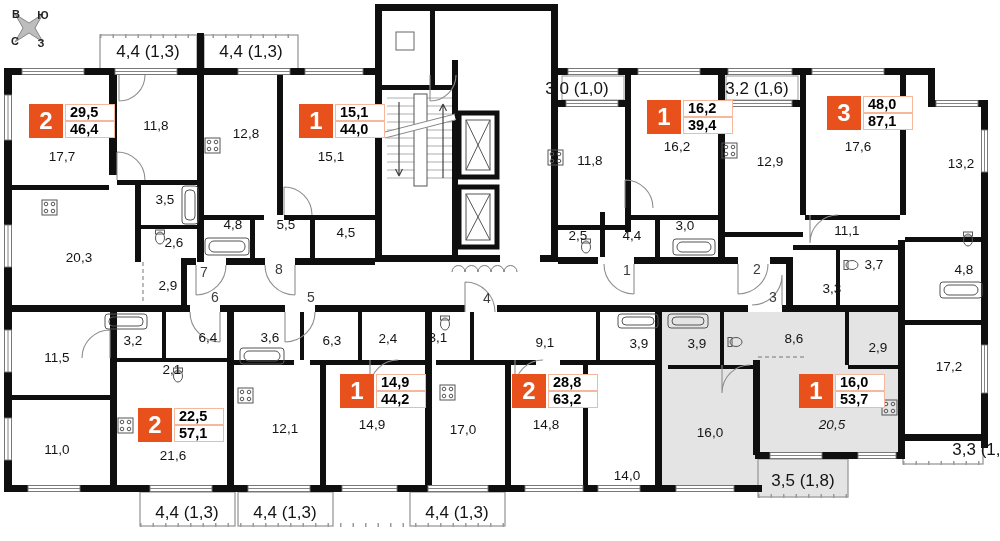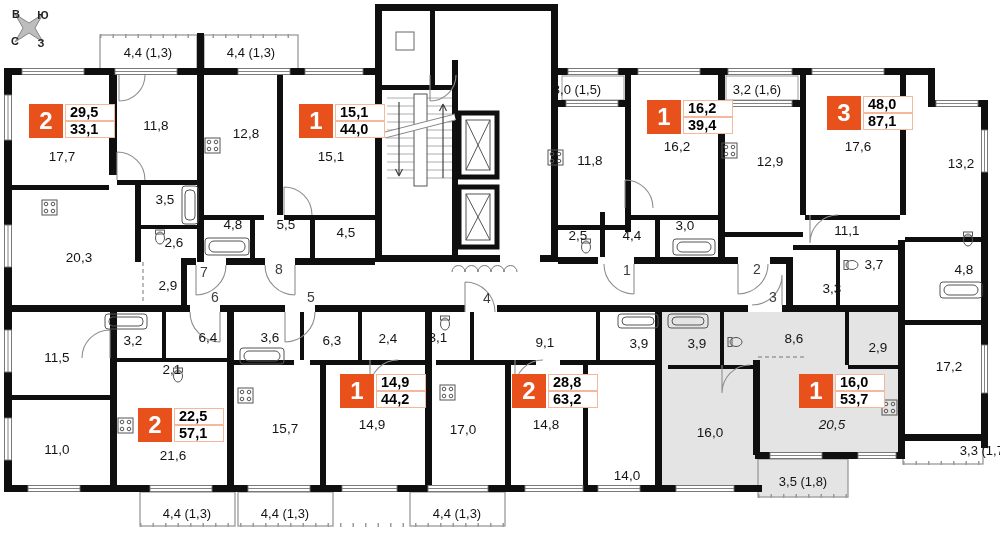--- a/index.html
+++ b/index.html
@@ -1,21 +1,21 @@
 <!DOCTYPE html>
 <html style="--orange: #E8511C;"><head>
 <meta charset="utf-8">
 <style>
   html,body{margin:0;padding:0;background:#fff;}
   #plan{position:relative;width:1000px;height:541px;background:#fff;overflow:hidden;
         font-family:"Liberation Sans",sans-serif;}
   #plan svg{position:absolute;left:0;top:0;}
   #labels{position:absolute;left:0;top:0;width:100%;height:100%;}
   .room-label{position:absolute;transform:translate(-50%,-50%);font-size:13.5px;color:#141414;white-space:nowrap;}
-  .balcony-label{position:absolute;transform:translate(-50%,-50%);font-size:13px;color:#141414;white-space:nowrap;}
+  .balcony-label{position:absolute;transform:translate(-50%,-50%);font-size:17px;color:#141414;white-space:nowrap;}
   .unit-num{position:absolute;transform:translate(-50%,-50%);font-size:14px;color:#3c3c3c;}
   .compass-label{position:absolute;transform:translate(-50%,-50%);font-size:11px;font-weight:bold;color:#222;}
   .badge{position:absolute;display:flex;align-items:stretch;}
   .badge-num{width:34px;height:34px;background:var(--orange,#E8511C);color:#fff;
              font-weight:bold;font-size:24px;line-height:34px;text-align:center;flex:0 0 34px;}
   .badge-vals{display:flex;flex-direction:column;margin-left:2px;}
   .badge-val{background:#fff;border:1px solid #f5b89c;color:#000;font-weight:bold;font-size:14.5px;
              line-height:15px;padding:0 4px;min-width:40px;height:15px;}
 </style>
 </head>
@@ -315,21 +315,21 @@
   <g>
     <polygon points="15,14 29,23 43,14 35,28 43,42 29,33 15,42 23,28" fill="#bdbdbd" stroke="#6f6f6f" stroke-width="0.8"></polygon>
   </g>
 </svg>
 
 <div id="labels">
       <div class="badge" style="left: 29px; top: 104px;">
     <div class="badge-num">2</div>
     <div class="badge-vals">
       <div class="badge-val">29,5</div>
-      <div class="badge-val">33,1</div>
+      <div class="badge-val">46,4</div>
     </div>
   </div>
       <div class="room-label" style="left: 62px; top: 156px;">17,7</div>
       <div class="room-label" style="left: 156px; top: 125px;">11,8</div>
       <div class="room-label" style="left: 165px; top: 199px;">3,5</div>
       <div class="room-label" style="left: 174px; top: 242px;">2,6</div>
       <div class="room-label" style="left: 168px; top: 285px;">2,9</div>
       <div class="room-label" style="left: 79px; top: 257px;">20,3</div>
       <div class="badge" style="left: 299px; top: 104px;">
     <div class="badge-num">1</div>
@@ -386,21 +386,21 @@
       <div class="badge" style="left: 340px; top: 374px;">
     <div class="badge-num">1</div>
     <div class="badge-vals">
       <div class="badge-val">14,9</div>
       <div class="badge-val">44,2</div>
     </div>
   </div>
       <div class="room-label" style="left: 270px; top: 337px;">3,6</div>
       <div class="room-label" style="left: 332px; top: 340px;">6,3</div>
       <div class="room-label" style="left: 388px; top: 338px;">2,4</div>
-      <div class="room-label" style="left: 285px; top: 428px;">15,7</div>
+      <div class="room-label" style="left: 285px; top: 428px;">12,1</div>
       <div class="room-label" style="left: 372px; top: 424px;">14,9</div>
       <div class="badge" style="left: 512px; top: 374px;">
     <div class="badge-num">2</div>
     <div class="badge-vals">
       <div class="badge-val">28,8</div>
       <div class="badge-val">63,2</div>
     </div>
   </div>
       <div class="room-label" style="left: 438px; top: 337px;">3,1</div>
       <div class="room-label" style="left: 545px; top: 342px;">9,1</div>
@@ -415,21 +415,21 @@
       <div class="badge-val">53,7</div>
     </div>
   </div>
       <div class="room-label" style="left: 697px; top: 343px;">3,9</div>
       <div class="room-label" style="left: 794px; top: 338px;">8,6</div>
       <div class="room-label" style="left: 878px; top: 347px;">2,9</div>
       <div class="room-label" style="left: 832px; top: 424px; font-style: italic;">20,5</div>
       <div class="room-label" style="left: 710px; top: 432px;">16,0</div>
       <div class="balcony-label" style="left: 148px; top: 52px;">4,4 (1,3)</div>
       <div class="balcony-label" style="left: 251px; top: 52px;">4,4 (1,3)</div>
-      <div class="balcony-label" style="left: 577px; top: 89px;">3,0 (1,5)</div>
+      <div class="balcony-label" style="left: 577px; top: 89px;">3,0 (1,0)</div>
       <div class="balcony-label" style="left: 757px; top: 89px;">3,2 (1,6)</div>
       <div class="balcony-label" style="left: 187px; top: 513px;">4,4 (1,3)</div>
       <div class="balcony-label" style="left: 285px; top: 513px;">4,4 (1,3)</div>
       <div class="balcony-label" style="left: 457px; top: 513px;">4,4 (1,3)</div>
       <div class="balcony-label" style="left: 803px; top: 481px;">3,5 (1,8)</div>
       <div class="balcony-label" style="left: 944px; top: 450px; margin-left: 40px;">3,3 (1,7)</div>
       <div class="unit-num" style="left: 627px; top: 270px;">1</div>
       <div class="unit-num" style="left: 757px; top: 269px;">2</div>
       <div class="unit-num" style="left: 773px; top: 297px;">3</div>
       <div class="unit-num" style="left: 487px; top: 298px;">4</div>

